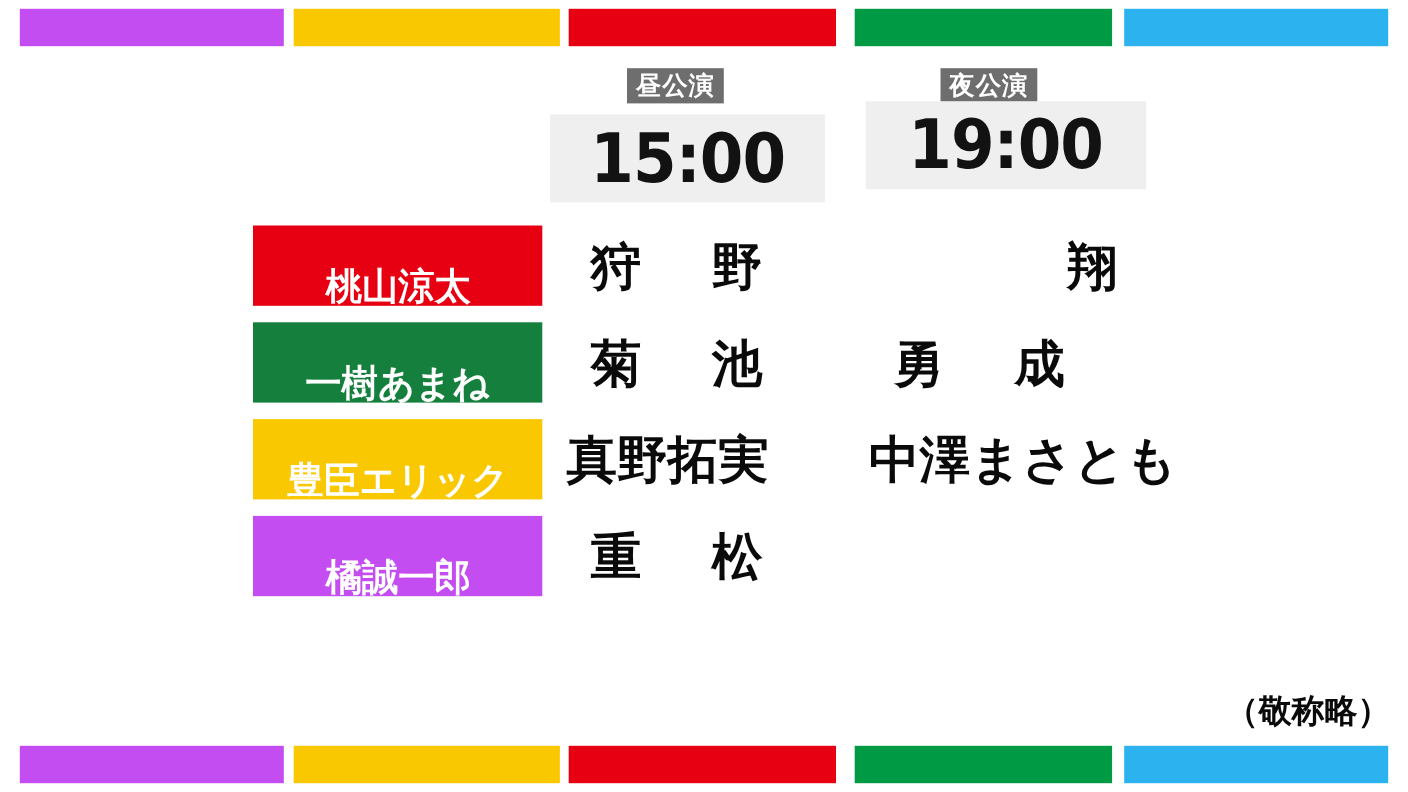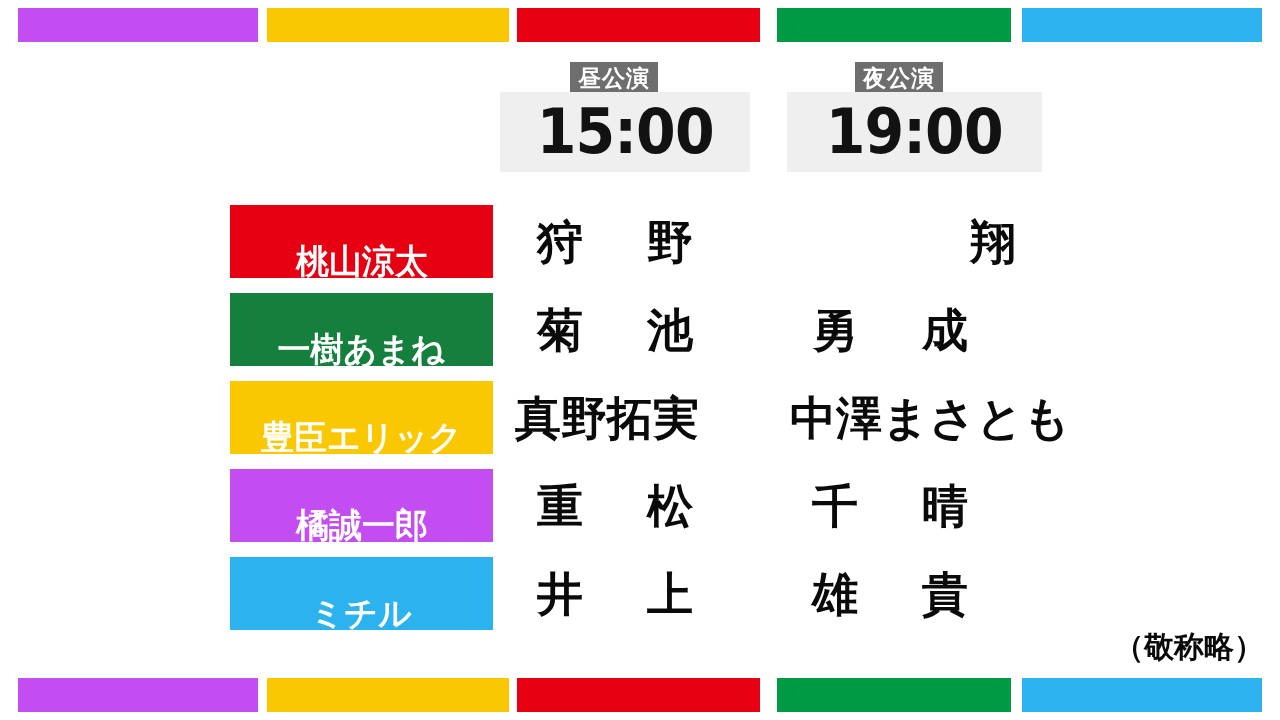--- a/index.html
+++ b/index.html
@@ -39,21 +39,21 @@
     display:flex; align-items:center; justify-content:center;
   }
   .time-cell .tval {
     color:#121212;
     font-size:62px;
     font-weight:bold;
     line-height:1;
     letter-spacing:-1px;
     transform:scaleX(0.92);
   }
-  .time-cell.matinee { left:500px; width:250px; }
+  .time-cell.matinee { left:500px; width:250px;margin-top:12px; }
   .time-cell.evening { left:787px; width:255px; }
 
   .show-badge {
     position:absolute; top:-30px;
     height:32px;
     background:#6e6e6e;
     display:flex; align-items:center; justify-content:center;
     padding:0 8px;
   }
   .show-badge span {
@@ -157,28 +157,20 @@
         <span>豊臣エリック</span>
       </div>
       <div class="actor-cell matinee spread-tight">真野拓実</div>
       <div class="actor-cell evening spread-tight">中澤まさとも</div>
     </div>
     <div class="cast-row">
       <div class="role-chip" style="background: rgb(195, 77, 240);">
         <span>橘誠一郎</span>
       </div>
       <div class="actor-cell matinee spread-2">重松</div>
-      <div class="actor-cell evening spread-2">千晴</div>
-    </div>
-    <div class="cast-row">
-      <div class="role-chip" style="background: rgb(43, 178, 239);">
-        <span>ミチル</span>
-      </div>
-      <div class="actor-cell matinee spread-2">井上</div>
-      <div class="actor-cell evening spread-2">雄貴</div>
     </div>
   </div>
 
 <div class="note">（敬称略）</div>
 
 <div class="bar-strip bottom" id="bar-bottom">
     <div class="chip" style="left: 18px; width: 240px; background: rgb(195, 77, 240);"></div>
     <div class="chip" style="left: 267px; width: 242px; background: rgb(250, 200, 0);"></div>
     <div class="chip" style="left: 517px; width: 243px; background: rgb(230, 0, 18);"></div>
     <div class="chip" style="left: 777px; width: 234px; background: rgb(0, 153, 68);"></div>

